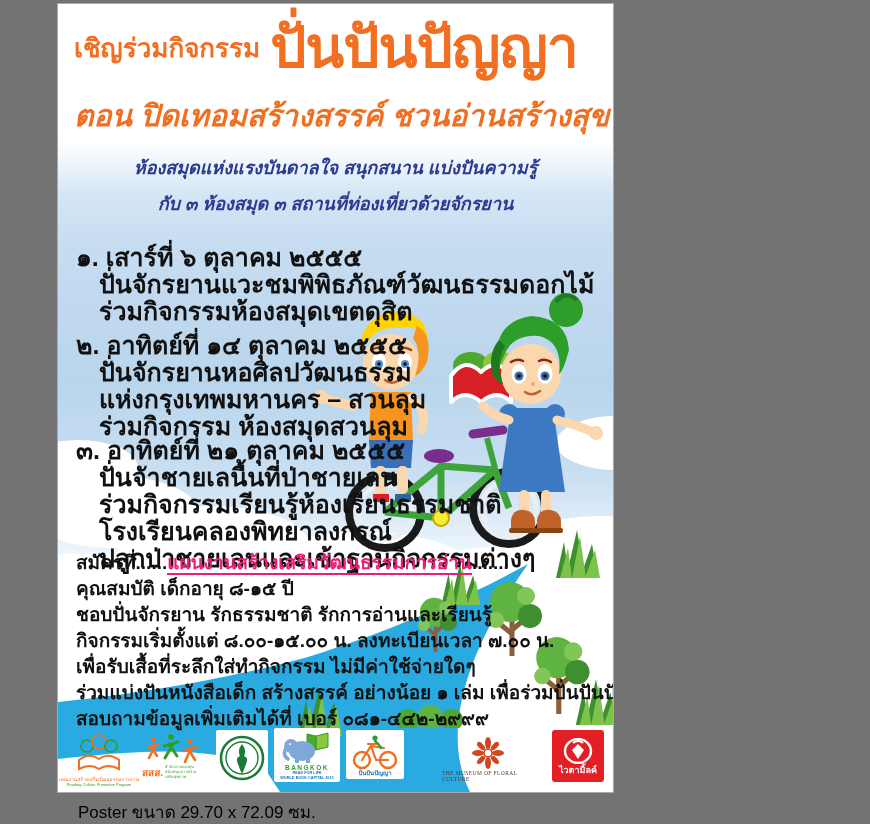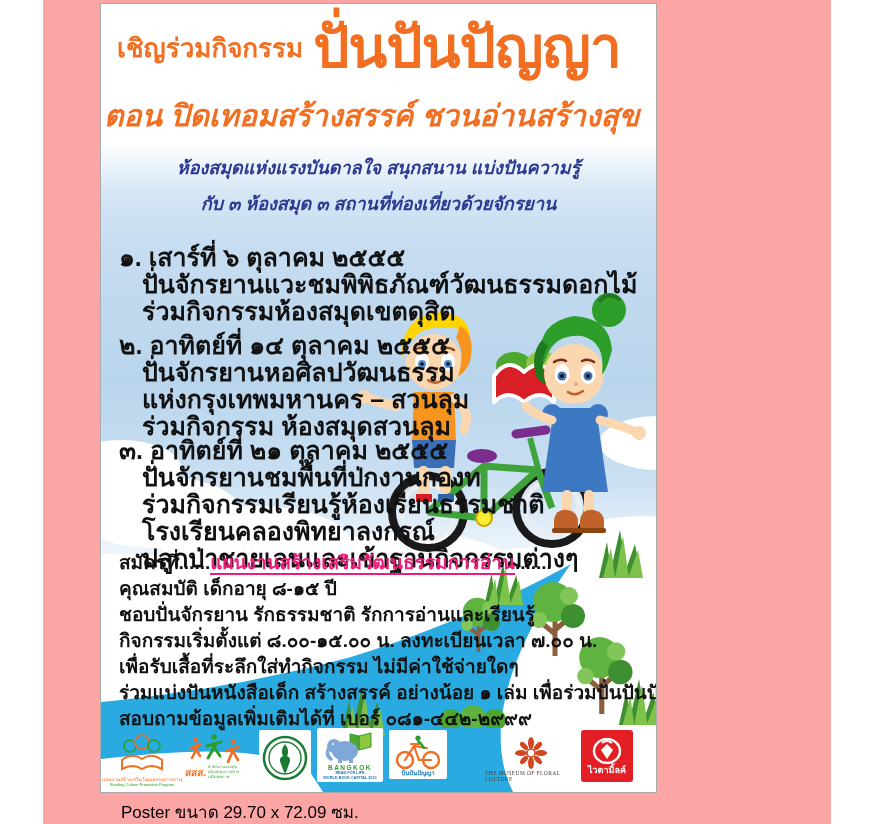--- a/index.html
+++ b/index.html
@@ -1,25 +1,25 @@
 <!DOCTYPE html>
 <html><head>
 <meta charset="utf-8">
 <style>
   html,body{margin:0;padding:0;background:#ffffff;}
-  .canvas{position:relative;width:788px;height:824px;background:#fca5a5;overflow:hidden;
-          font-family:"Liberation Sans","DejaVu Sans",sans-serif;margin-left:43px;}
+  .canvas{position:relative;width:870px;height:824px;background:#737373;overflow:hidden;
+          font-family:"Liberation Sans","DejaVu Sans",sans-serif;}
   .poster{position:absolute;left:57px;top:3px;width:555px;height:788px;
           border:1px solid #aaaaaa;overflow:hidden;
           background:linear-gradient(180deg,#ffffff 0%,#ffffff 17.5%,#f2f8fd 19.5%,
             #d5e6f5 24%,#c6dcf1 31%,#b9d5ec 48%,#c9dff2 60%,#ecf4fb 69%,#ffffff 74%,#ffffff 100%);}
   .hdr-row{position:absolute;left:16px;top:14px;width:530px;display:flex;align-items:flex-end;gap:10px;}
   .invite{color:#f26e21;font-size:26px;font-weight:700;padding-bottom:10px;white-space:nowrap;}
   .title{color:#f26e21;font-size:57px;font-weight:800;letter-spacing:-1px;white-space:nowrap;line-height:1.05;}
-  .subtitle{position:absolute;left:3px;top:88px;width:530px;color:#f26e21;font-size:30px;
+  .subtitle{position:absolute;left:16px;top:88px;width:530px;color:#f26e21;font-size:30px;
             font-weight:700;font-style:italic;white-space:nowrap;}
   .intro{position:absolute;left:0;top:146px;width:555px;text-align:center;color:#2b3990;
          font-weight:700;font-style:italic;font-size:18px;line-height:36px;}
   .event{position:absolute;left:18px;color:#111111;font-size:25px;font-weight:700;line-height:27px;z-index:3;}
   .ev-line{margin-left:23px;white-space:nowrap;}
   .ev-date{white-space:nowrap;}
   .reg{position:absolute;left:18px;top:546px;color:#111111;font-size:19px;font-weight:700;
        line-height:26px;z-index:5;white-space:nowrap;}
   .reg .pink{color:#ec1e79;border-bottom:2px solid #ec1e79;}
   .cloud{position:absolute;background:#ffffff;border-radius:50%;z-index:1;}
@@ -74,21 +74,21 @@
       <div class="ev-line">ร่วมกิจกรรมห้องสมุดเขตดุสิต</div>
     </div>
     <div class="event" style="top:328px;">
       <div class="ev-date"><span>๒.</span> <span>อาทิตย์ที่ ๑๔ ตุลาคม ๒๕๕๕</span></div>
       <div class="ev-line">ปั่นจักรยานหอศิลปวัฒนธรรม</div>
       <div class="ev-line">แห่งกรุงเทพมหานคร – สวนลุม</div>
       <div class="ev-line">ร่วมกิจกรรม ห้องสมุดสวนลุม</div>
     </div>
     <div class="event" style="top:433px;">
       <div class="ev-date"><span>๓.</span> <span>อาทิตย์ที่ ๒๑ ตุลาคม ๒๕๕๕</span></div>
-      <div class="ev-line">ปั่นจักรยานชมพื้นที่ป่กงานกองท</div>
+      <div class="ev-line">ปั่นจัาชายเลนื้นที่ป่าชายเลน</div>
       <div class="ev-line">ร่วมกิจกรรมเรียนรู้ห้องเรียนธรรมชาติ</div>
       <div class="ev-line">โรงเรียนคลองพิทยาลงกรณ์</div>
       <div class="ev-line">ปลูกป่าชายเลนและเข้าฐานกิจกรรมต่างๆ</div>
     </div>
 
     <svg class="roadwrap" viewBox="0 0 555 248">
       <path d="M470 20
         C 420 48, 340 85, 250 113
         C 160 138, 60 152, 0 158
         L 0 215
@@ -308,21 +308,21 @@
             <ellipse cx="10" cy="10" rx="2.6" ry="5" transform="rotate(-45 10 10)"></ellipse>
             <ellipse cx="24" cy="10" rx="2.6" ry="5" transform="rotate(45 24 10)"></ellipse>
             <ellipse cx="10" cy="24" rx="2.6" ry="5" transform="rotate(45 10 24)"></ellipse>
             <ellipse cx="24" cy="24" rx="2.6" ry="5" transform="rotate(-45 24 24)"></ellipse>
           </g>
           <circle cx="17" cy="17" r="4" fill="#ffffff" stroke="#d2451e" stroke-width="1.6"></circle>
         </svg>
         <div class="museum-label" style="text-transform:uppercase;">The Museum of Floral Culture</div>
       </div>
 
-      <div class="logo" style="left:480px;top:2px;">
+      <div class="logo" style="left:494px;top:2px;">
         <div class="vitamilk">
           <svg width="30" height="26" viewBox="0 0 30 26">
             <ellipse cx="15" cy="13" rx="13" ry="12" fill="none" stroke="#ffffff" stroke-width="2.4"></ellipse>
             <path d="M15 6 L9 12 Q15 21 15 21 Q15 21 21 12 Z" fill="#ffffff"></path>
             <path d="M10 5 q5 -4 10 0" stroke="#ffffff" stroke-width="2" fill="none"></path>
           </svg>
           <div class="vita-label">ไวตามิ้ลค์</div>
         </div>
       </div>
     </div>

